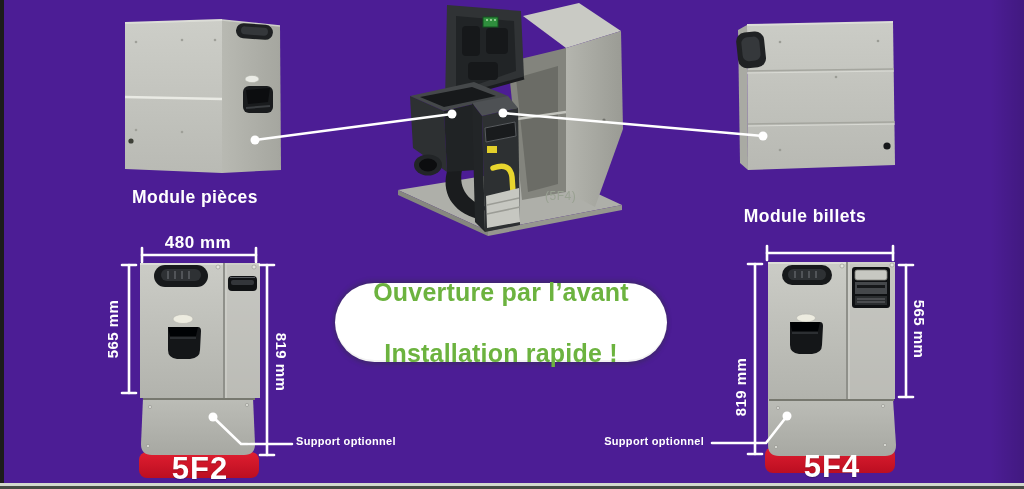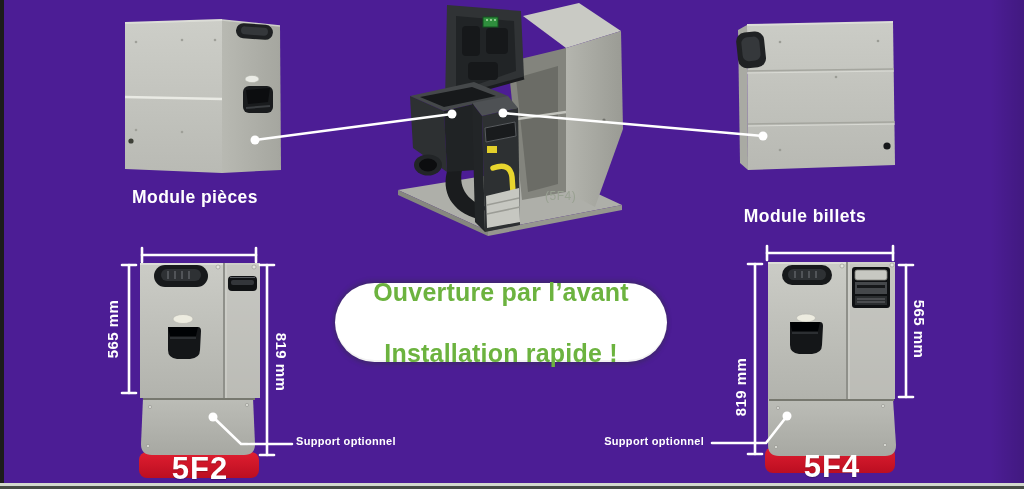--- a/index.html
+++ b/index.html
@@ -298,20 +298,21 @@
 
   <div class="abs wlabel module-label" style="left:105px;top:187px;">Module pièces</div>
   <div class="abs wlabel module-label" style="left:715px;top:198px;margin-top:8px;">Module billets</div>
   <div class="abs caption" style="left:545px;top:189px;">(5F4)</div>
 
   <div class="abs bubble">
     <div>Ouverture par l’avant</div>
     <div>Installation rapide !</div>
   </div>
 
+  <div class="abs wlabel dim-label" style="left:138px;top:233px;">480 mm</div>
   <div class="abs wlabel vdim rot-ccw" style="left:73px;top:320px;">565 mm</div>
   <div class="abs wlabel vdim rot-cw" style="left:241px;top:353px;">819 mm</div>
   <div class="abs wlabel support-label" style="left:296px;top:435px;text-align:left;">Support optionnel</div>
   <div class="abs wlabel model-label" style="left:150px;top:451px;">5F2</div>
 
   <div class="abs wlabel vdim rot-ccw" style="left:701px;top:378px;">819 mm</div>
   <div class="abs wlabel vdim rot-cw" style="left:879px;top:320px;">565 mm</div>
   <div class="abs wlabel support-label" style="left:554px;top:435px;text-align:right;">Support optionnel</div>
   <div class="abs wlabel model-label" style="left:782px;top:449px;">5F4</div>
 

